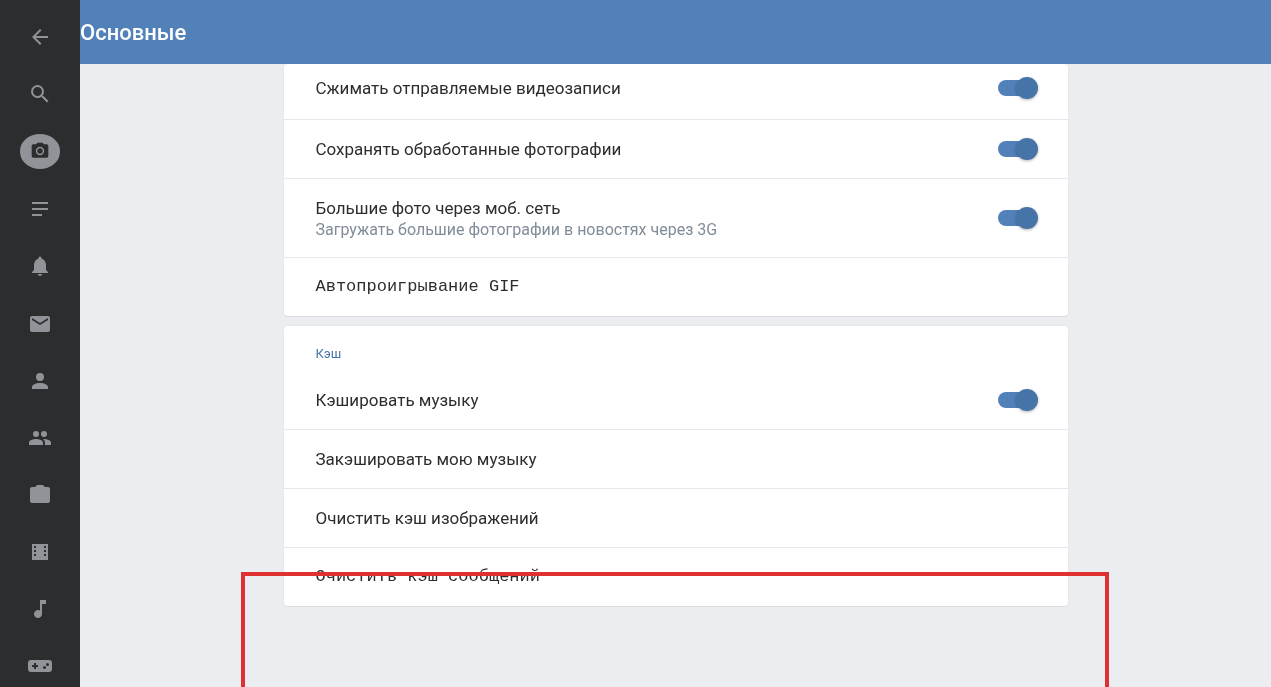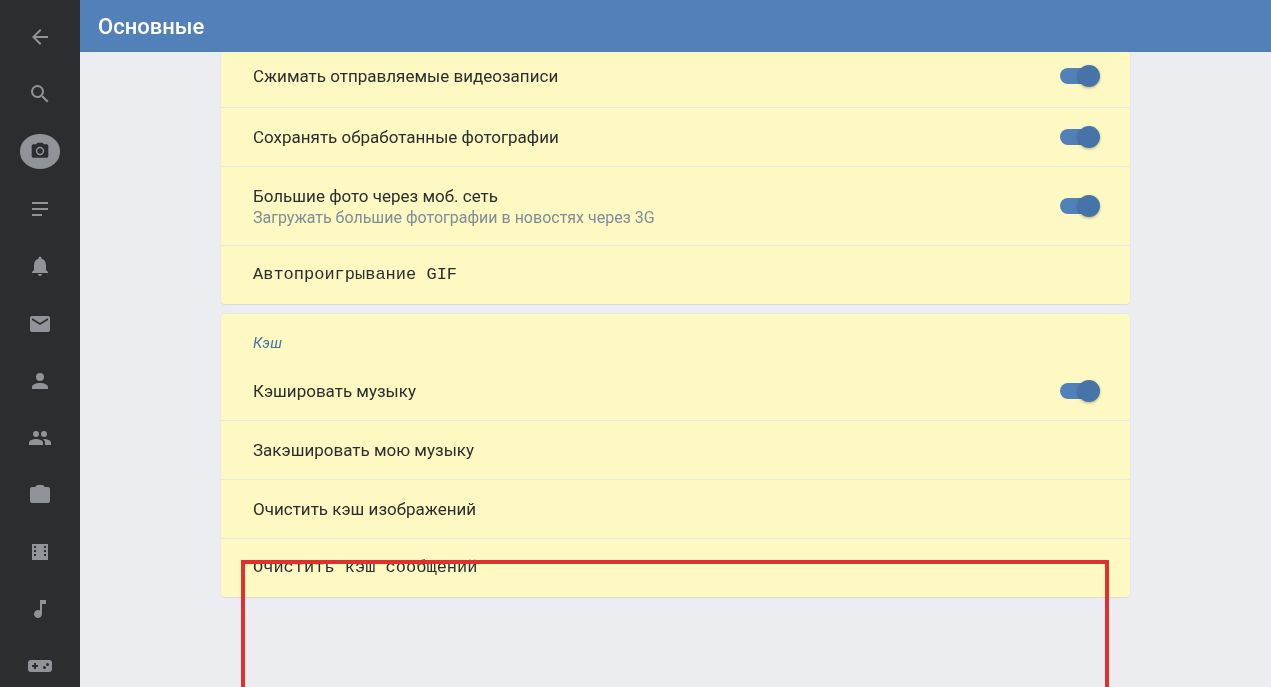--- a/index.html
+++ b/index.html
@@ -41,42 +41,41 @@
   height: 40px;
   margin: 4px 0;
 }
 .main {
   flex: 1;
   display: flex;
   flex-direction: column;
   height: 100%;
 }
 .header {
-  height: 52px;
+  height: 64px;
   background: #5181b8;
   display: flex;
   align-items: center;
-  padding-left: 18px;
   flex-shrink: 0;
 }
 .header-title {
   color: #fff;
   font-size: 22px;
   font-weight: 500;
 }
 .content {
   flex: 1;
   overflow-y: auto;
   padding: 0;
   position: relative;
 }
 .settings-card {
-  background: #fef9c3;
+  background: #ffffff;
   margin: 0 auto 10px auto;
-  width: 909px;
+  width: 784px;
   border-radius: 4px;
   box-shadow: 0 1px 0 0 rgba(0,0,0,0.06), 0 0 0 1px rgba(0,0,0,0.02);
 }
 .settings-card.first { margin-top: 0; }
 .row {
   display: flex;
   align-items: center;
   justify-content: space-between;
   padding: 18px 32px;
   border-bottom: 1px solid #e7e8ec;
@@ -93,23 +92,22 @@
 }
 .row-sub {
   color: #818c99;
   font-size: 16px;
   line-height: 18px;
   margin-top: 2px;
 }
 .section-header {
   padding: 20px 32px 10px 32px;
   color: #4774a8;
-  font-size: 15px;
+  font-size: 13px;
   font-weight: 400;
-  font-style: italic;
 }
 .toggle {
   width: 38px;
   height: 16px;
   background: #5181b8;
   border-radius: 10px;
   position: relative;
   flex-shrink: 0;
 }
 .toggle::after {

